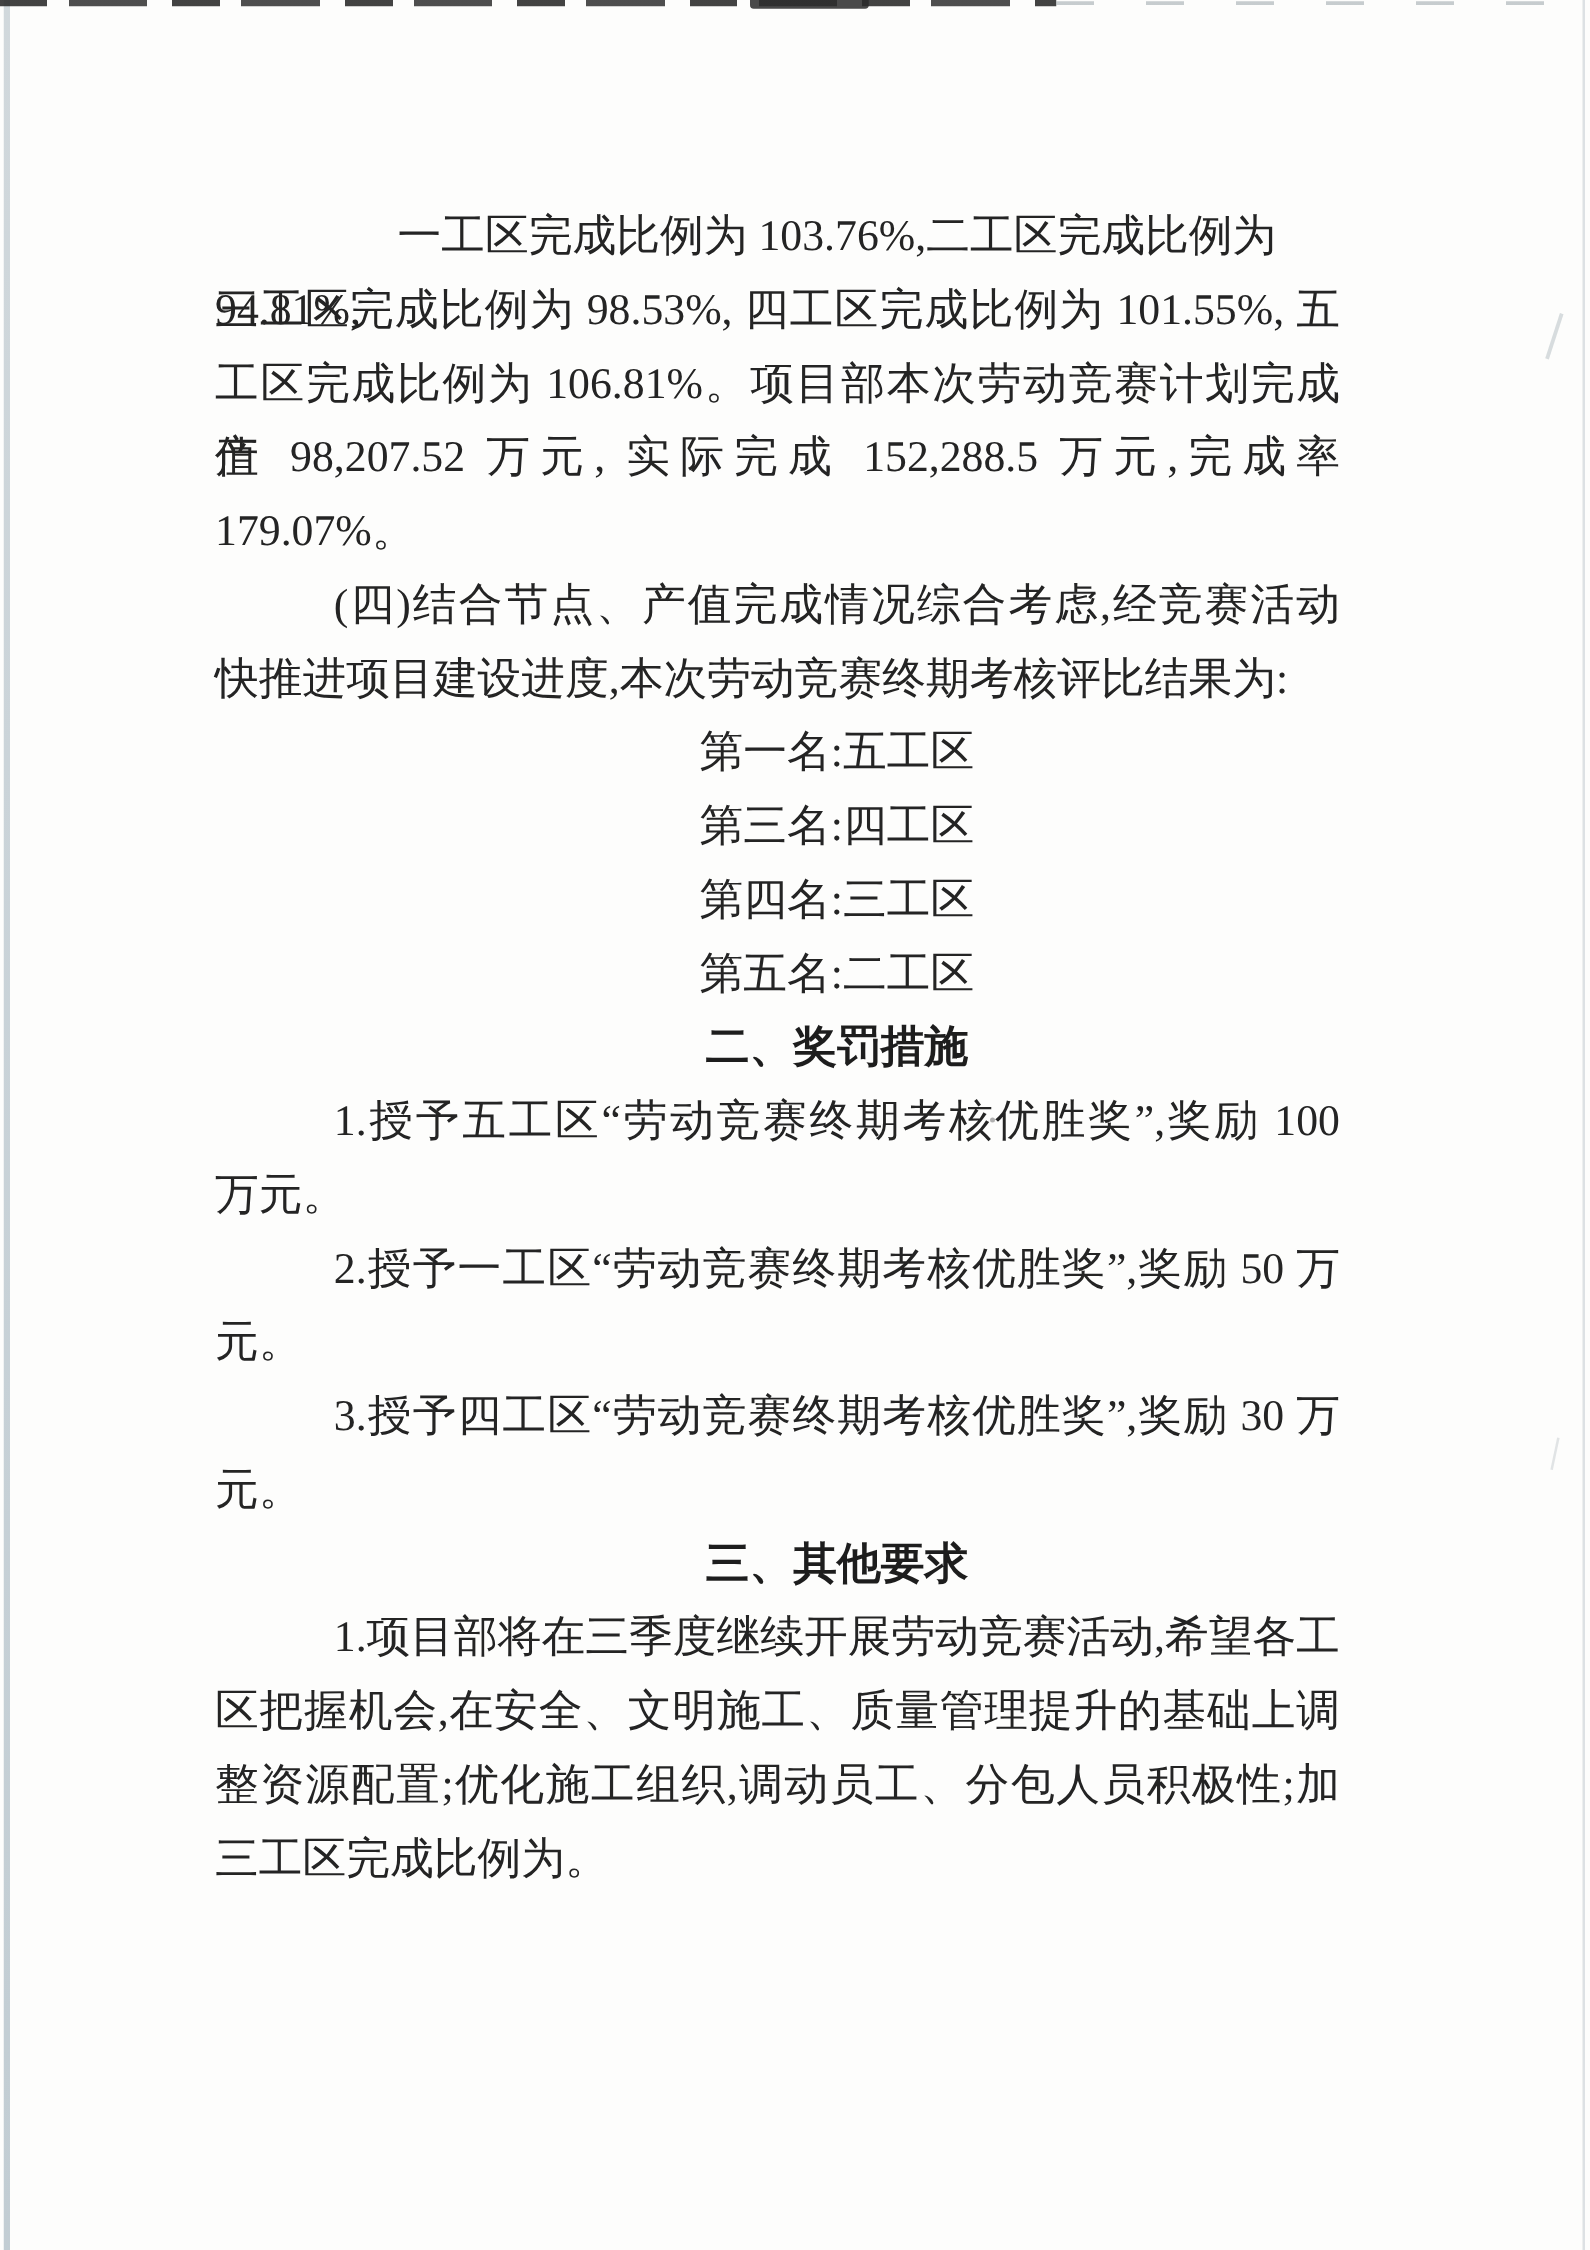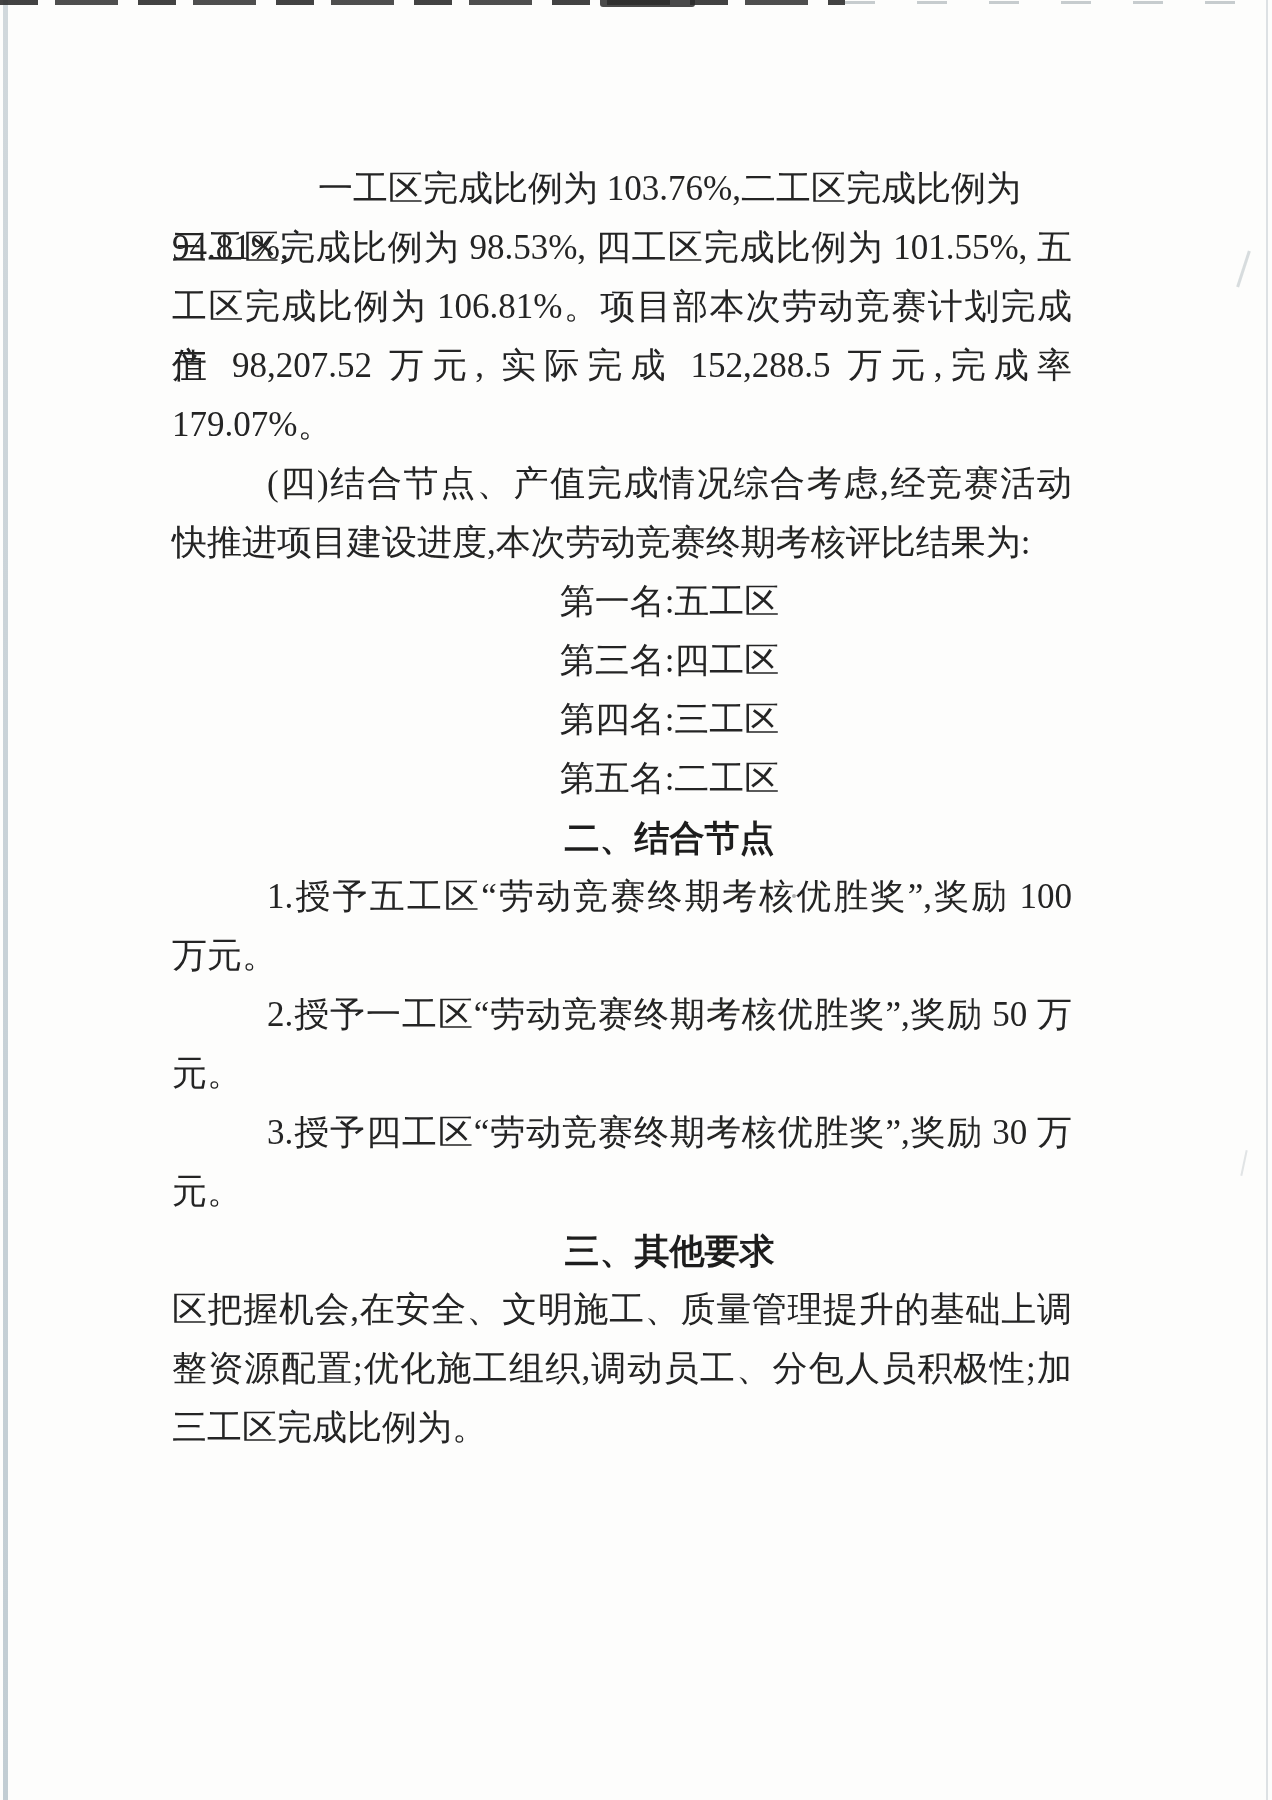--- a/index.html
+++ b/index.html
@@ -128,26 +128,27 @@
     <div class="ln just">三工区完成比例为 98.53%, 四工区完成比例为 101.55%, 五</div>
     <div class="ln just">工区完成比例为 106.81%。项目部本次劳动竞赛计划完成产</div>
     <div class="ln just">值 98,207.52 万元, 实际完成 152,288.5 万元,完成率</div>
     <div class="ln">179.07%。</div>
     <div class="ln just ind">(四)结合节点、产值完成情况综合考虑,经竞赛活动</div>
     <div class="ln">快推进项目建设进度,本次劳动竞赛终期考核评比结果为:</div>
     <div class="ln ind">第一名:五工区</div>
     <div class="ln ind">第三名:四工区</div>
     <div class="ln ind">第四名:三工区</div>
     <div class="ln ind">第五名:二工区</div>
-    <div class="ln hd ind">二、结合节点</div>
+    <div class="ln hd ind">二、奖罚措施</div>
     <div class="ln just ind">1.授予五工区“劳动竞赛终期考核优胜奖”,奖励 100</div>
     <div class="ln">万元。</div>
     <div class="ln just ind">2.授予一工区“劳动竞赛终期考核优胜奖”,奖励 50 万</div>
     <div class="ln">元。</div>
     <div class="ln just ind">3.授予四工区“劳动竞赛终期考核优胜奖”,奖励 30 万</div>
     <div class="ln">元。</div>
     <div class="ln hd ind">三、其他要求</div>
+    <div class="ln just ind">1.项目部将在三季度继续开展劳动竞赛活动,希望各工</div>
     <div class="ln just">区把握机会,在安全、文明施工、质量管理提升的基础上调</div>
     <div class="ln just">整资源配置;优化施工组织,调动员工、分包人员积极性;加</div>
     <div class="ln">三工区完成比例为。</div>
   </div>
 
 </div>
 
 </body></html>

